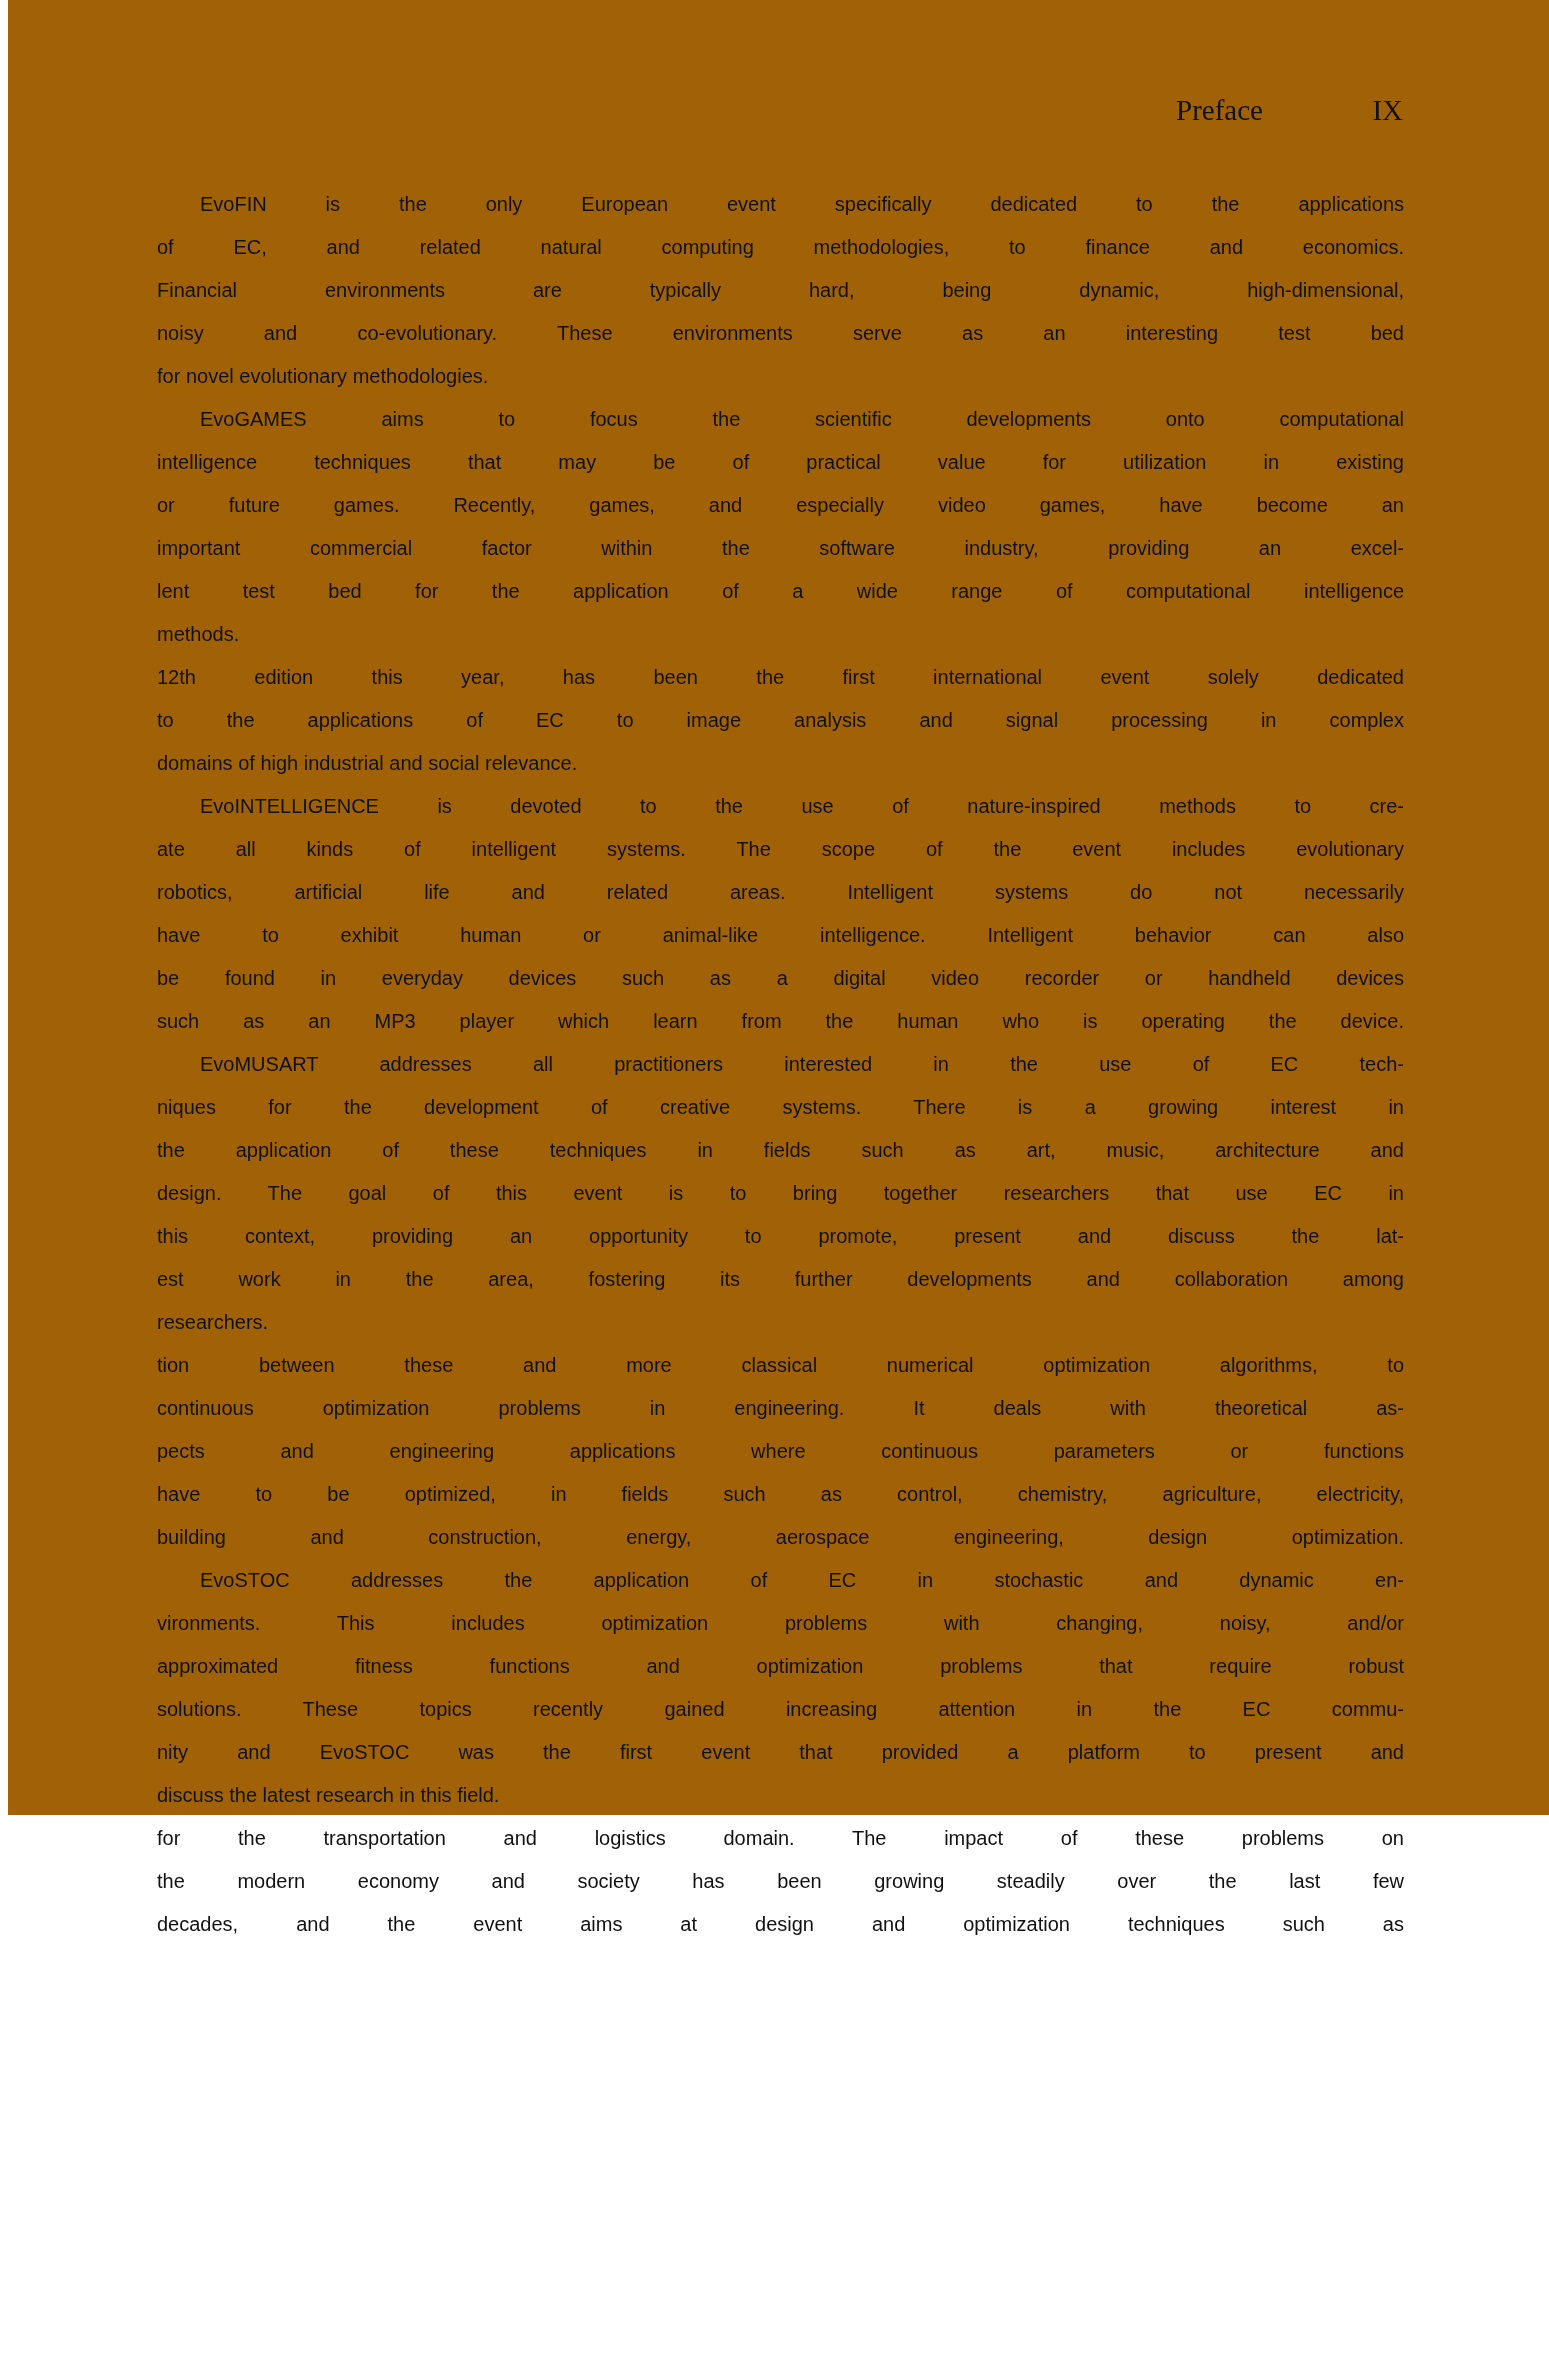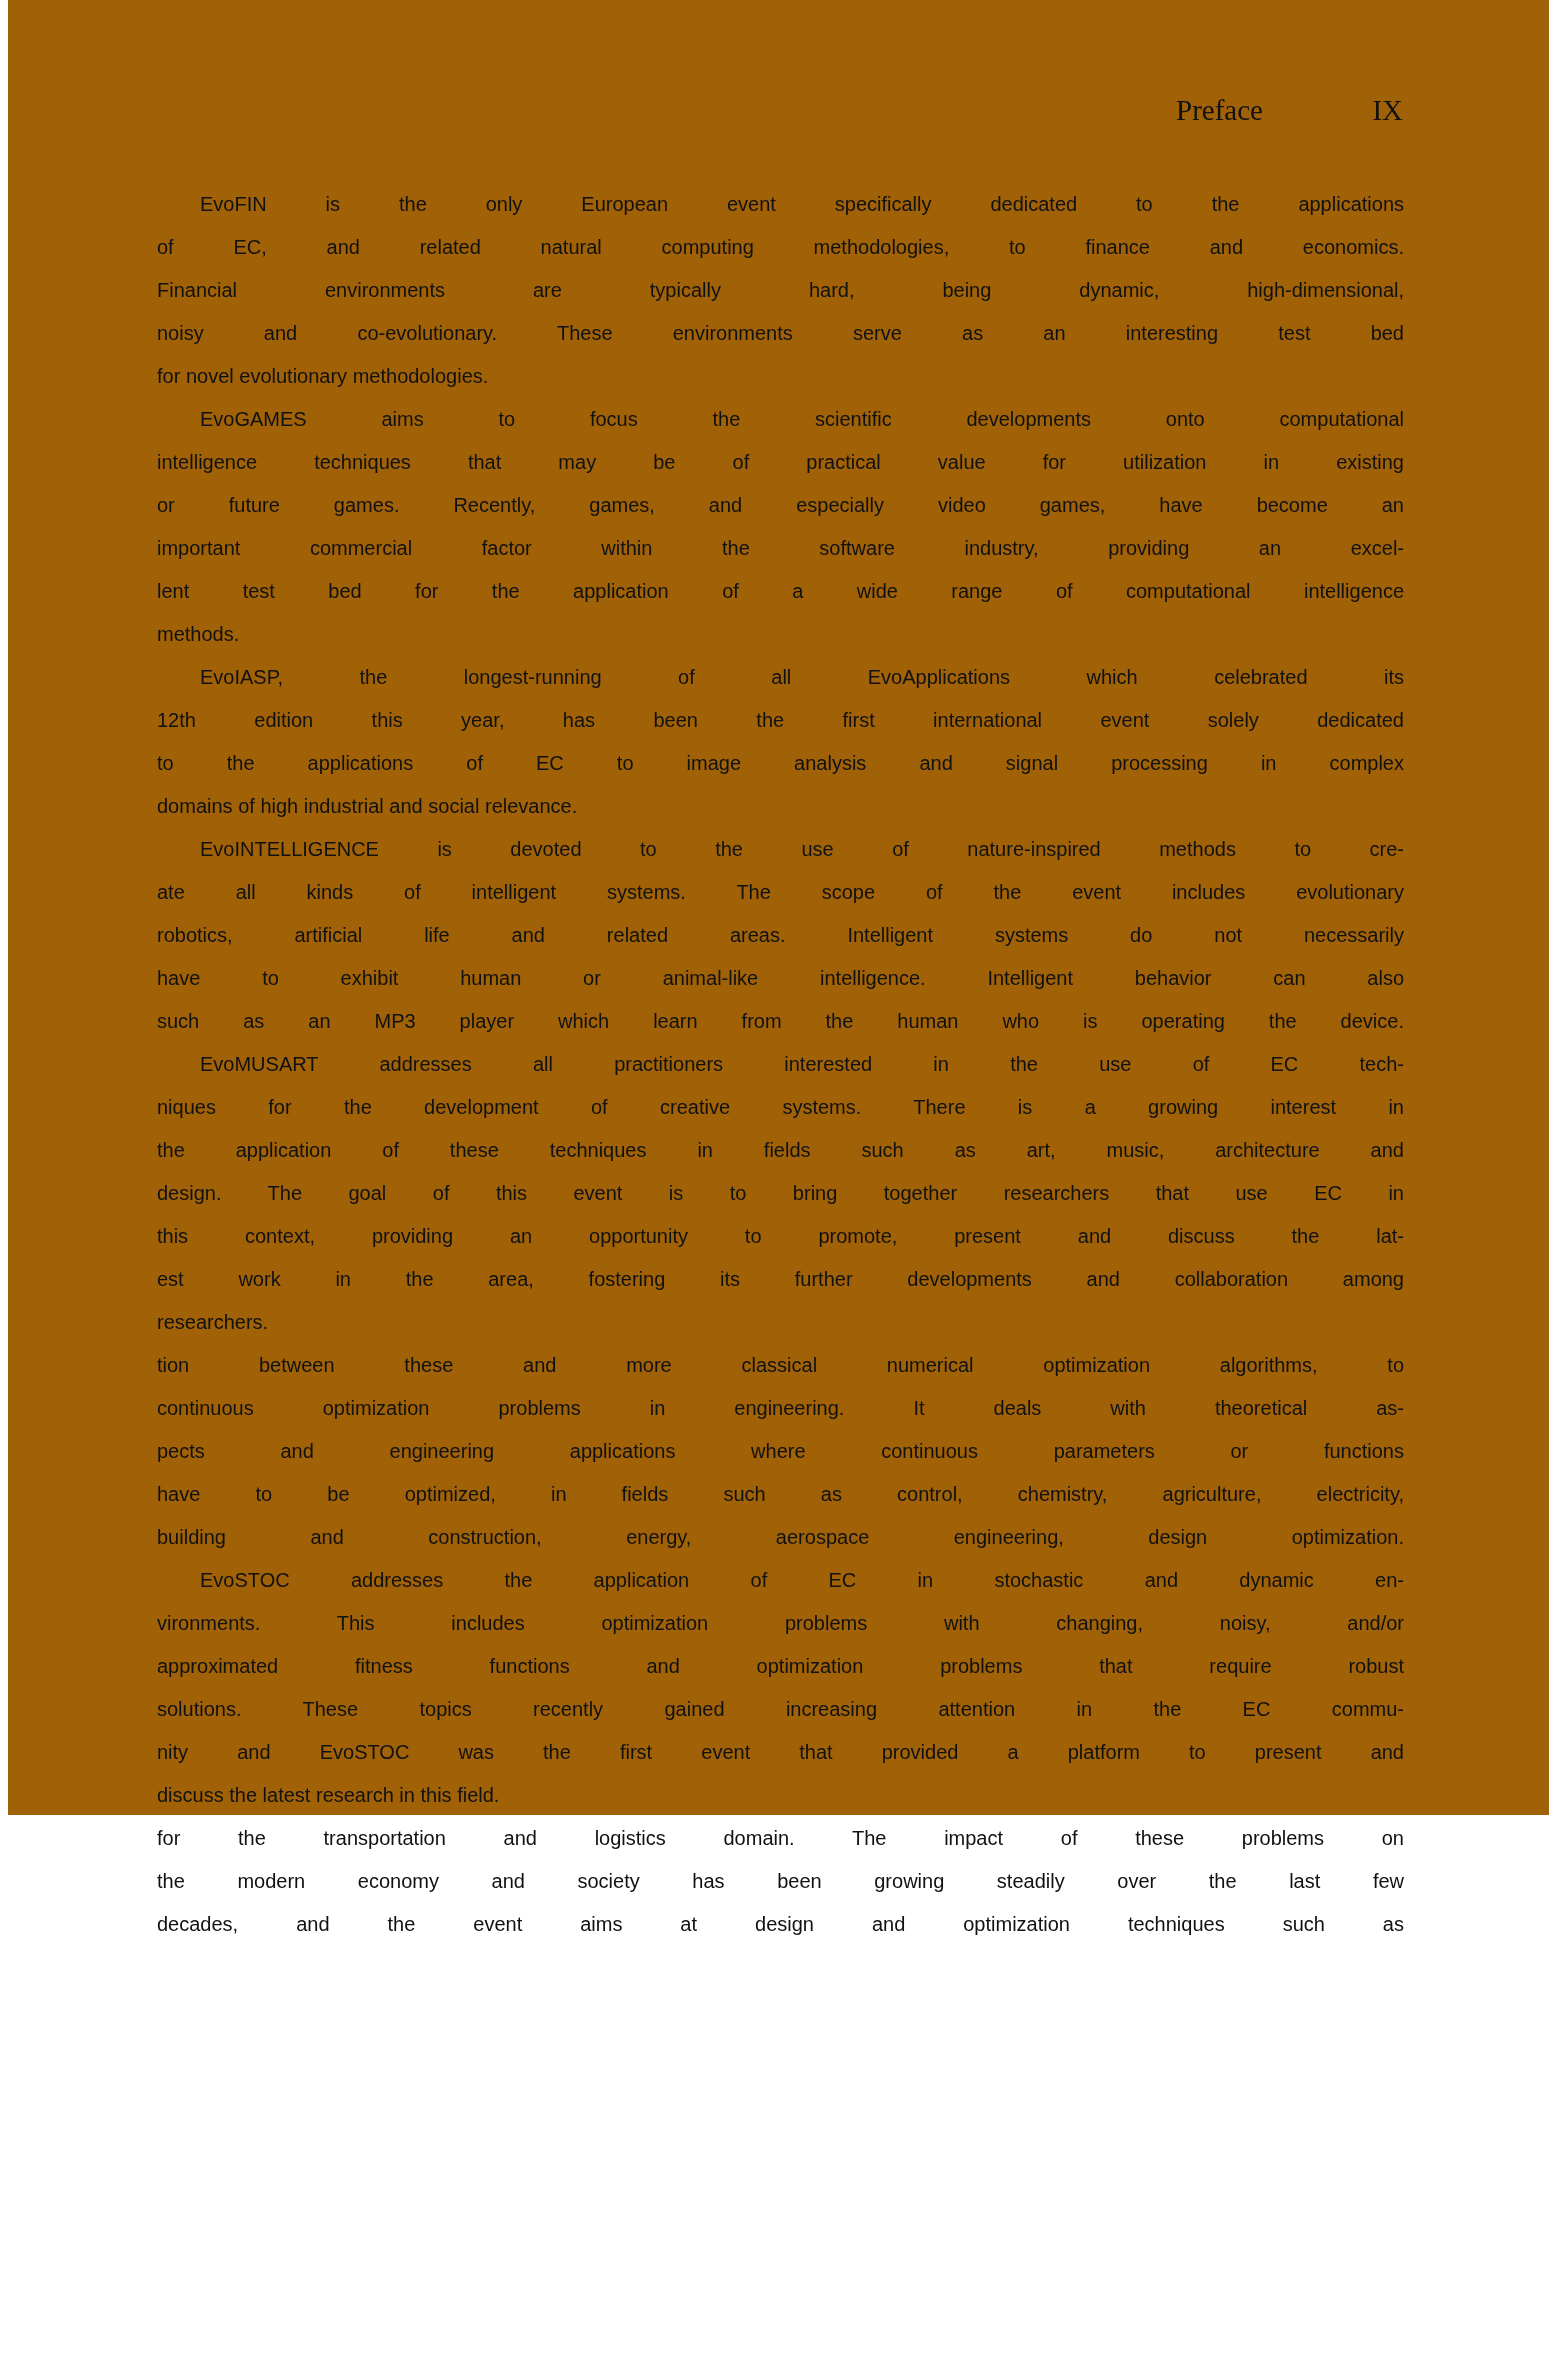--- a/index.html
+++ b/index.html
@@ -89,31 +89,31 @@
     <div class="paragraph">
       <span class="line indent">EvoGAMES aims to focus the scientific developments onto computational</span>
       <span class="line">intelligence techniques that may be of practical value for utilization in existing</span>
       <span class="line">or future games. Recently, games, and especially video games, have become an</span>
       <span class="line">important commercial factor within the software industry, providing an excel-</span>
       <span class="line">lent test bed for the application of a wide range of computational intelligence</span>
       <span class="line last">methods.</span>
     </div>
 
     <div class="paragraph">
-      <span class="line indent">EvoIASP, the longest-running of all EvoApplications which celebrated its</span>
       <span class="line">12th edition this year, has been the first international event solely dedicated</span>
       <span class="line">to the applications of EC to image analysis and signal processing in complex</span>
       <span class="line last">domains of high industrial and social relevance.</span>
     </div>
 
     <div class="paragraph">
       <span class="line indent">EvoINTELLIGENCE is devoted to the use of nature-inspired methods to cre-</span>
       <span class="line">ate all kinds of intelligent systems. The scope of the event includes evolutionary</span>
       <span class="line">robotics, artificial life and related areas. Intelligent systems do not necessarily</span>
       <span class="line">have to exhibit human or animal-like intelligence. Intelligent behavior can also</span>
+      <span class="line">be found in everyday devices such as a digital video recorder or handheld devices</span>
       <span class="line">such as an MP3 player which learn from the human who is operating the device.</span>
     </div>
 
     <div class="paragraph">
       <span class="line indent">EvoMUSART addresses all practitioners interested in the use of EC tech-</span>
       <span class="line">niques for the development of creative systems. There is a growing interest in</span>
       <span class="line">the application of these techniques in fields such as art, music, architecture and</span>
       <span class="line">design. The goal of this event is to bring together researchers that use EC in</span>
       <span class="line">this context, providing an opportunity to promote, present and discuss the lat-</span>
       <span class="line">est work in the area, fostering its further developments and collaboration among</span>

